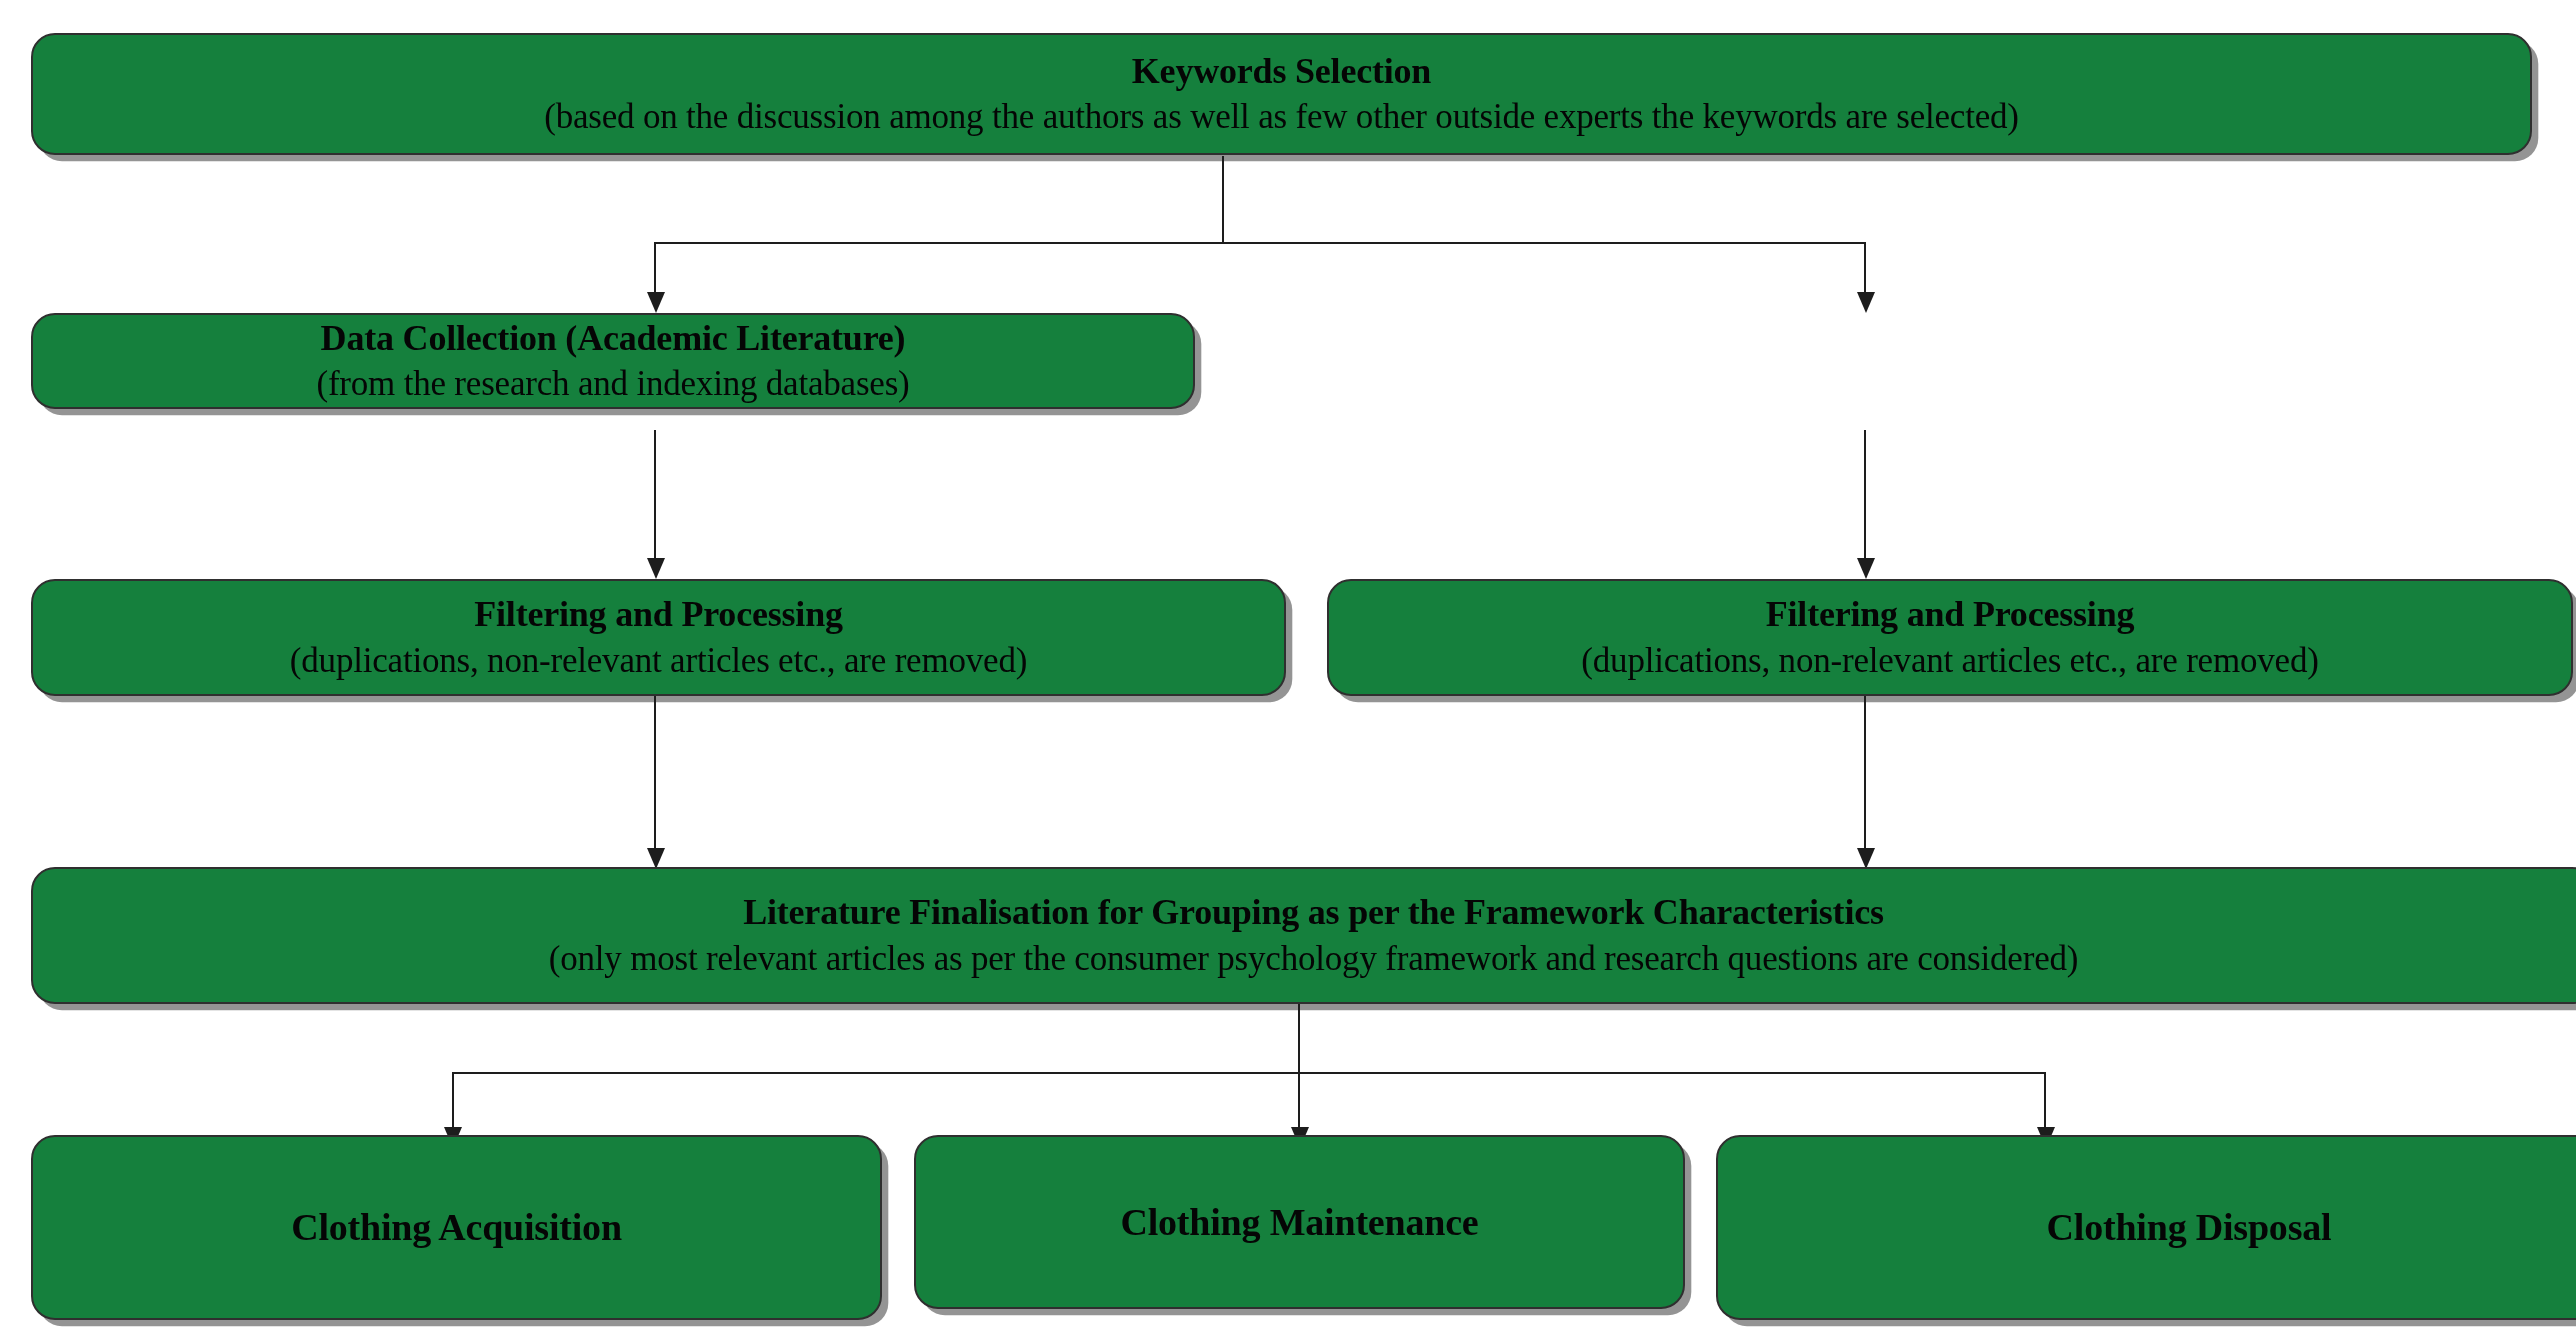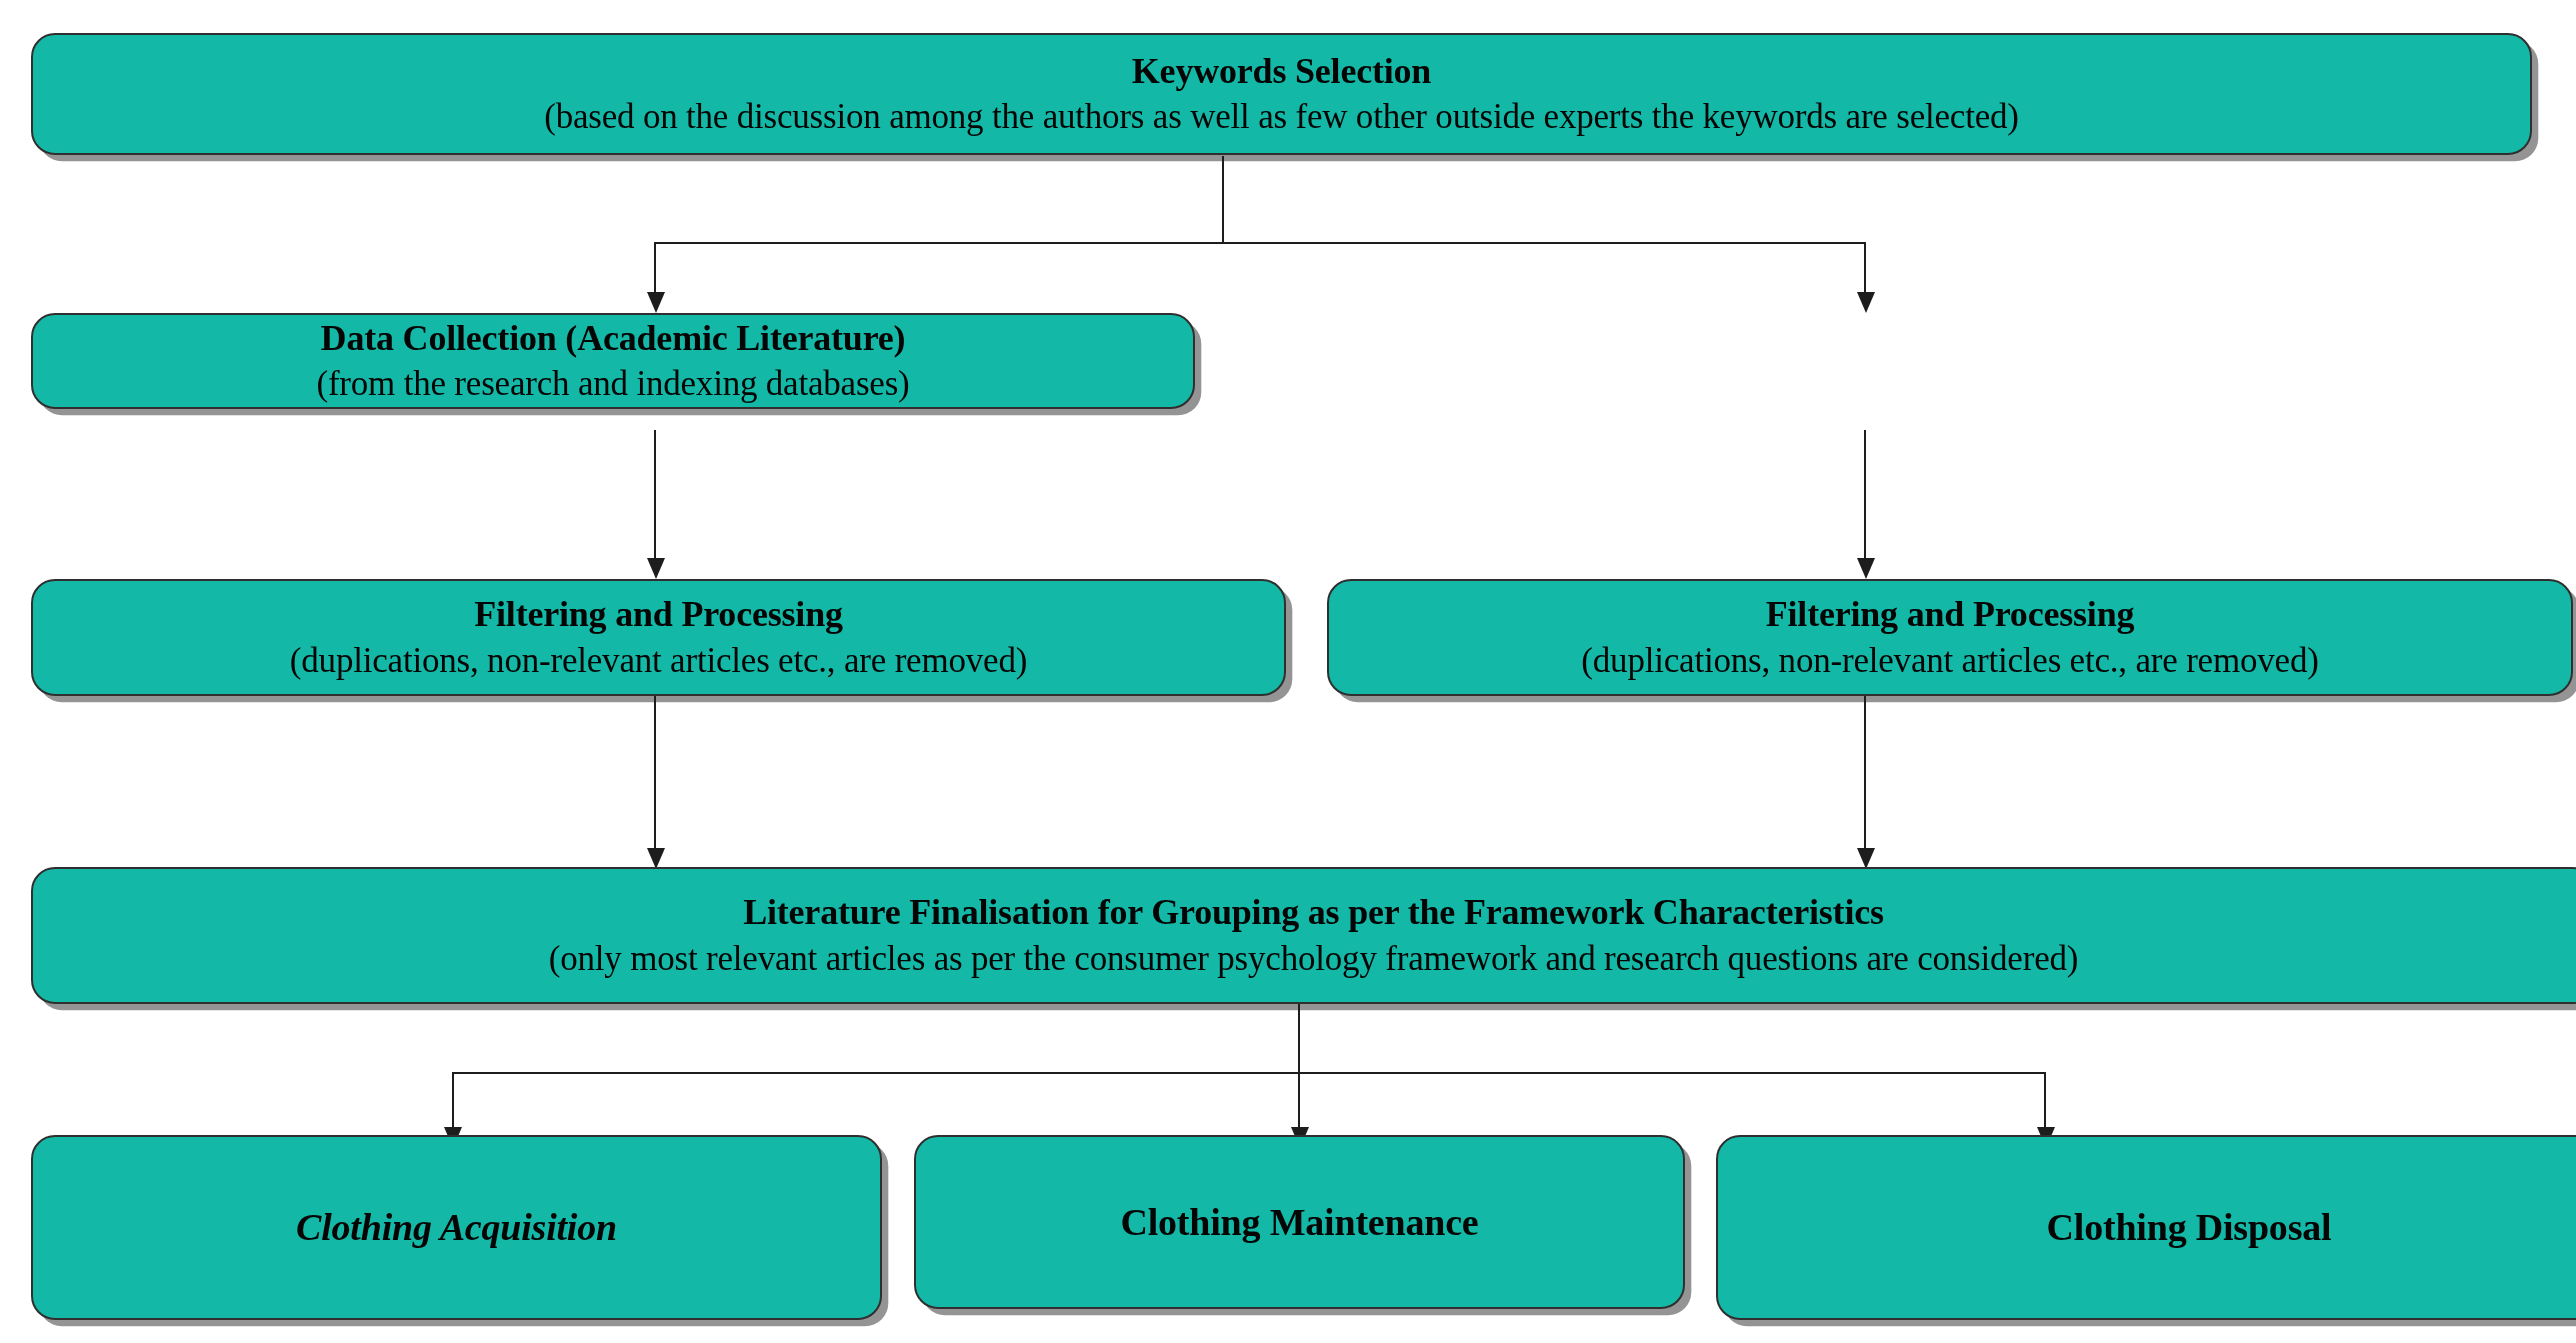--- a/index.html
+++ b/index.html
@@ -16,21 +16,21 @@
     width: 2576px;
     height: 1343px;
     background: #ffffff;
     overflow: hidden;
   }
 
   
   .node {
     position: absolute;
     box-sizing: border-box;
-    background: #14b8a6;
+    background: #15803d;
     border: 2.1px solid #2f2f2f;
     border-radius: 24px;
     box-shadow: 7px 7px 0 -0.7px rgba(60,60,60,0.55);
     display: flex;
     flex-direction: column;
     align-items: center;
     justify-content: center;
     text-align: center;
     color: #050505;
     padding: 4.2px 24px;
@@ -127,21 +127,21 @@
 
   <div class="conn vline" style="left:452px; top:1072px; width:2.1px; height:63px;"></div>
   <div class="arrowhead" style="left:444px; top:1127px;"></div>
 
   <div class="conn vline" style="left:1298px; top:1072px; width:2.1px; height:63px;"></div>
   <div class="arrowhead" style="left:1291px; top:1127px;"></div>
 
   <div class="conn vline" style="left:2044px; top:1072px; width:2.1px; height:63px;"></div>
   <div class="arrowhead" style="left:2037px; top:1127px;"></div>
 
-  <div class="node single" style="left:31px; top:1135px; width:851px; height:185px;font-style:italic;">
+  <div class="node single" style="left:31px; top:1135px; width:851px; height:185px;">
     <div class="title">Clothing Acquisition</div>
   </div>
 
   <div class="node single" style="left:914px; top:1135px; width:771px; height:174px;">
     <div class="title">Clothing Maintenance</div>
   </div>
 
   <div class="node single" style="left:1716px; top:1135px; width:946px; height:185px;">
     <div class="title">Clothing Disposal</div>
   </div>

